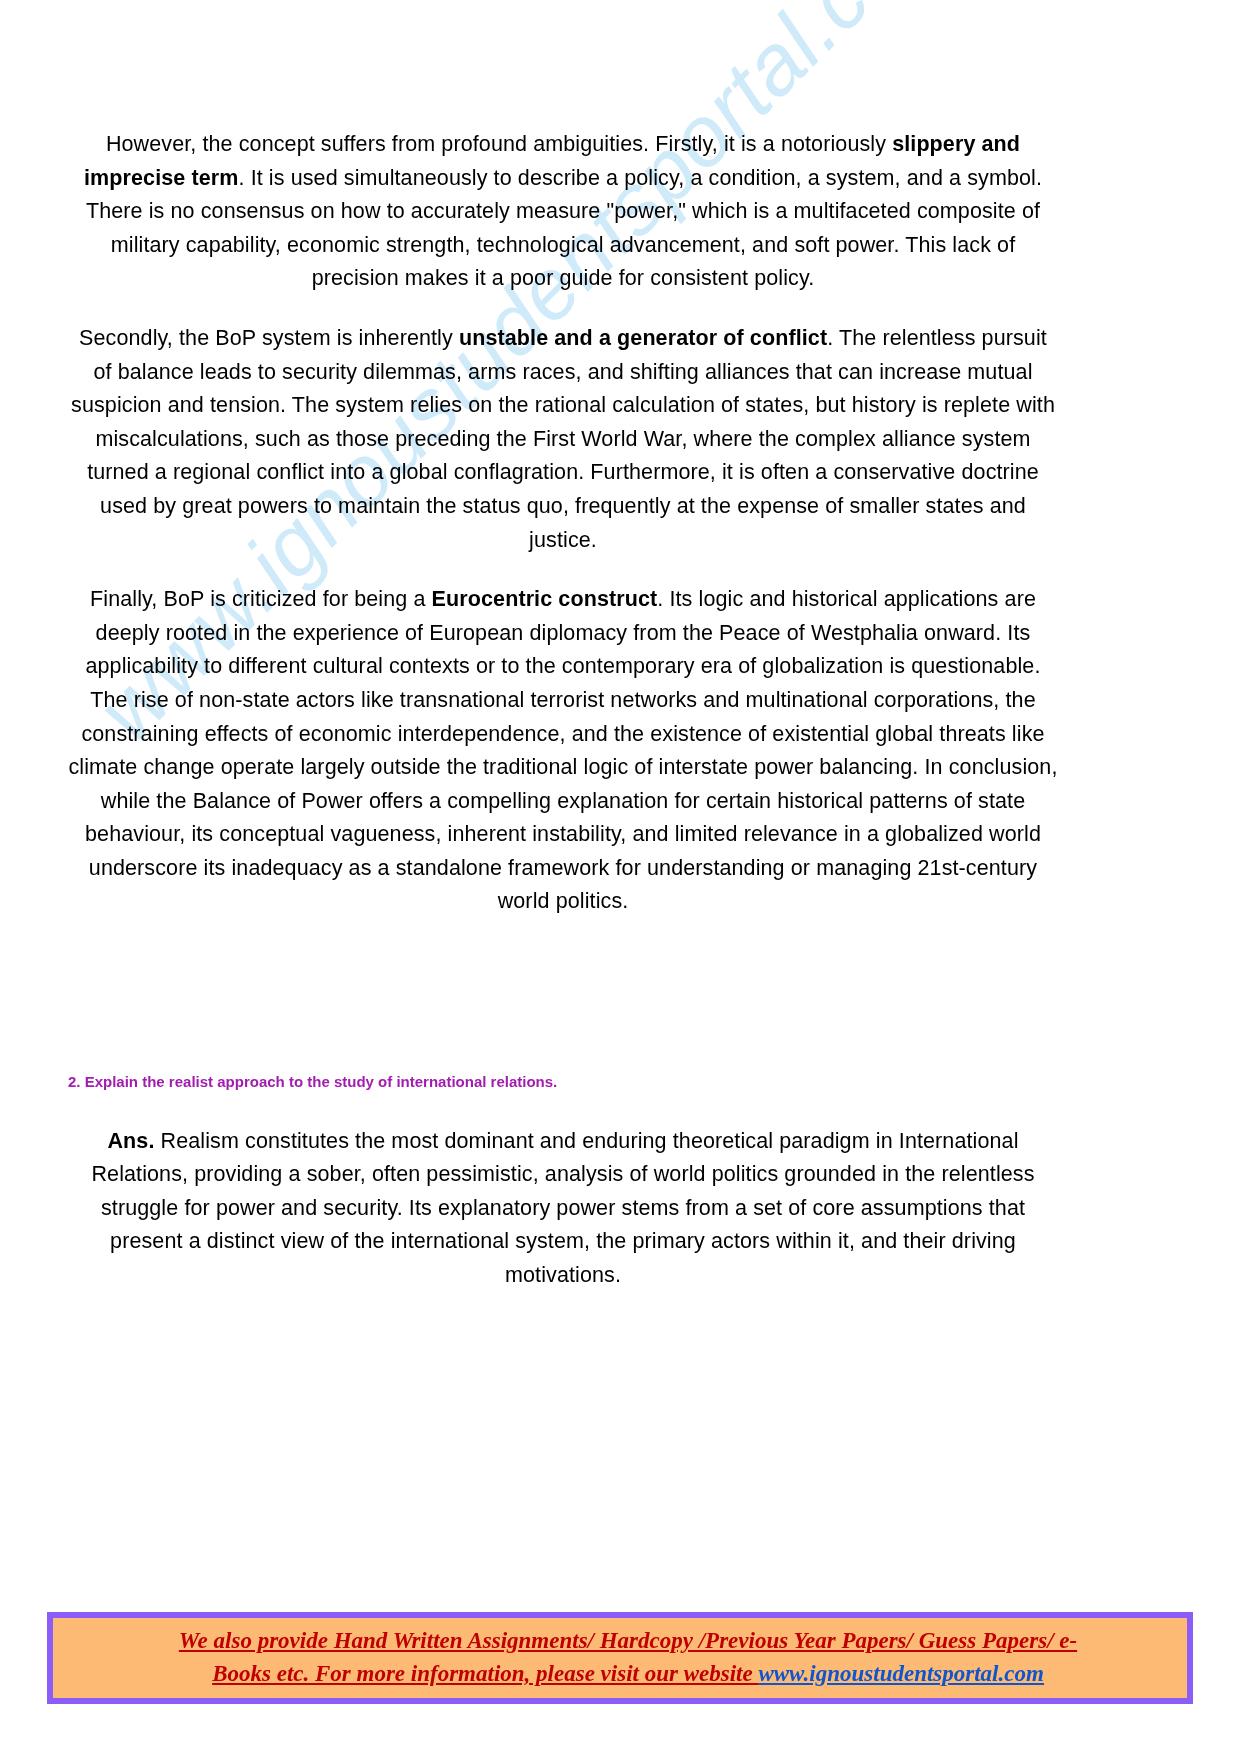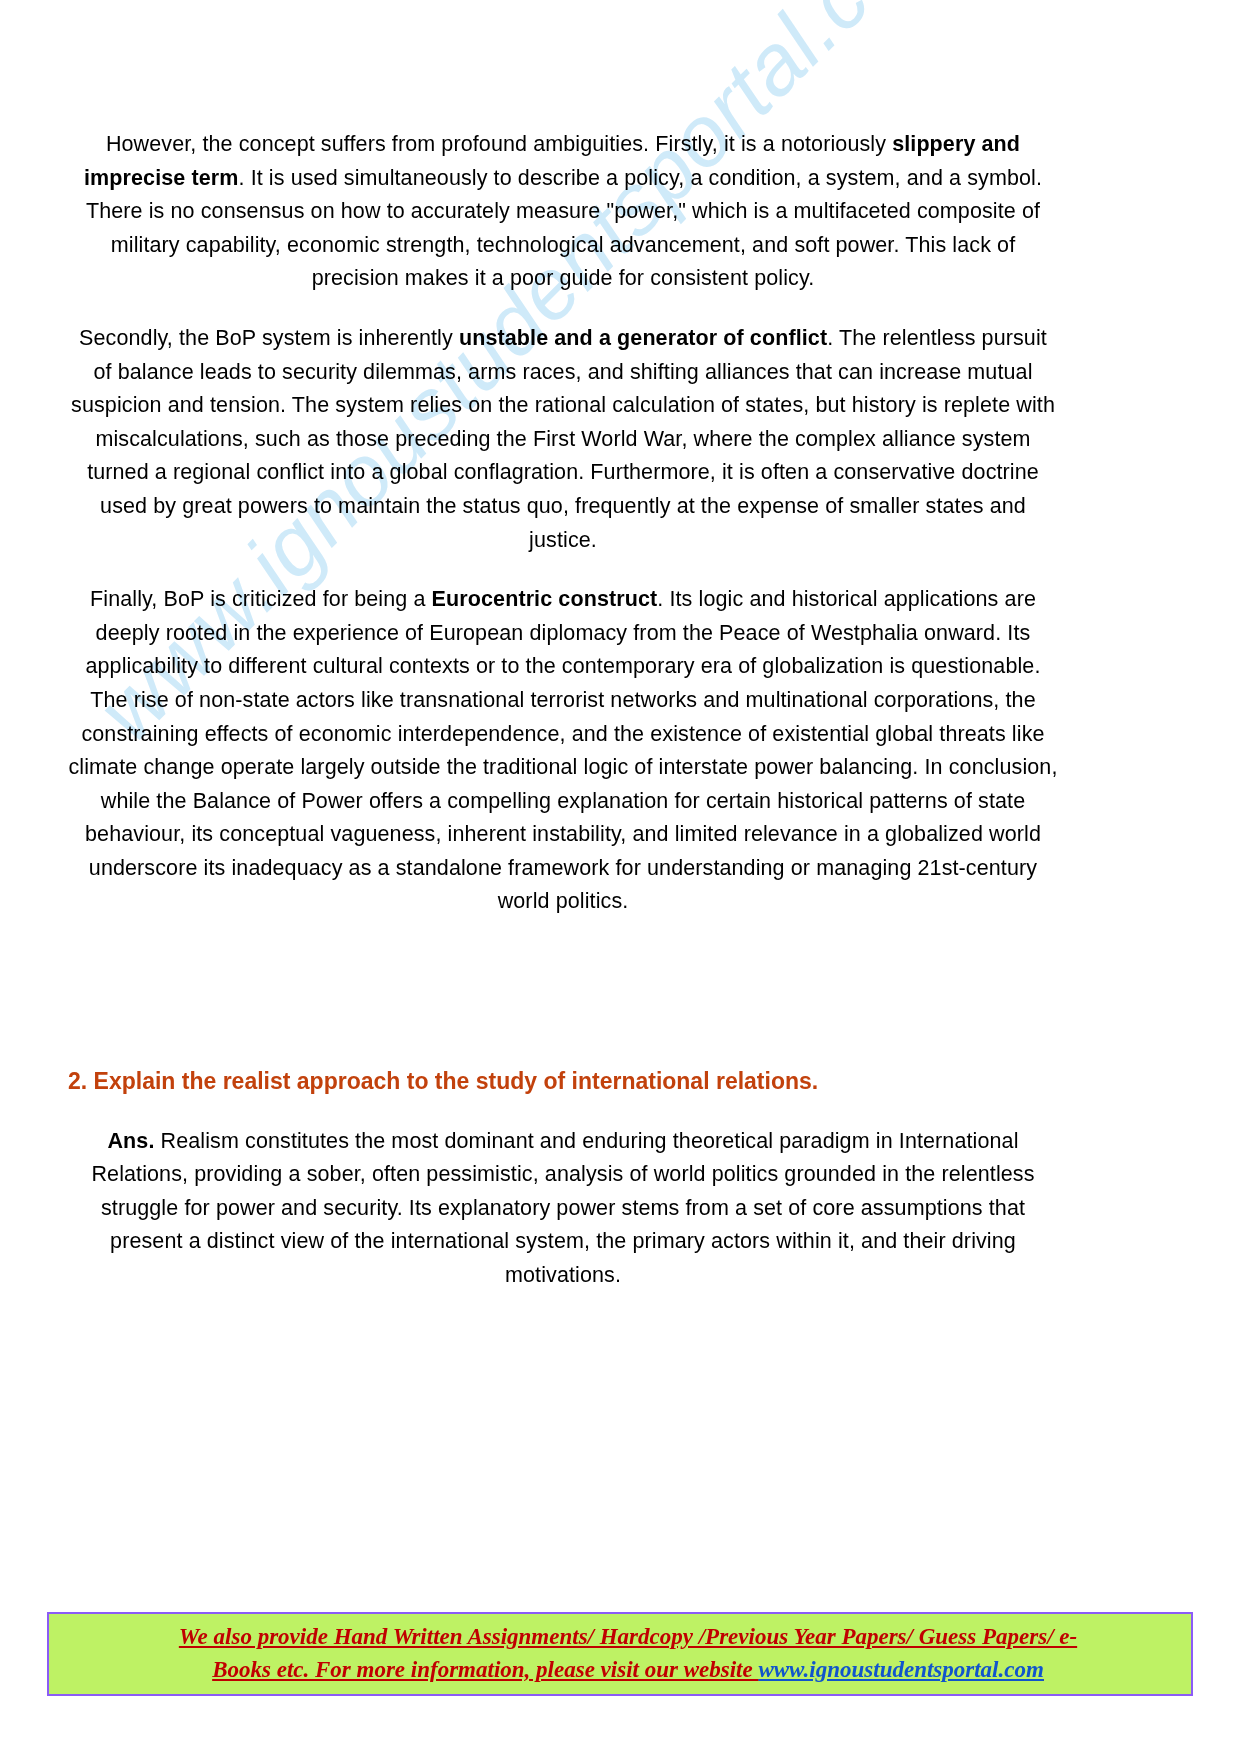--- a/index.html
+++ b/index.html
@@ -59,35 +59,35 @@
     letter-spacing: 0.005em;
   }
   .para b, .qhead {
     font-weight: 700;
   }
   .gap-block {
     height: 120px;
   }
   .qhead {
     margin: 0 0 26px 0;
-    font-size: 23px;
+    font-size: 15px;
     line-height: 33.6px;
-    color: #c2410c;
+    color: #a21caf;
     font-weight: 700;
   }
 
   
   .footer {
     position: absolute;
     left: 47px;
     top: 1612px;
     width: 1146px;
     box-sizing: border-box;
-    background: #bef264;
-    border: 2px solid #8b5cf6;
+    background: #fdba74;
+    border: 6px solid #8b5cf6;
     padding: 6px 8px 8px 24px;
     text-align: center;
     z-index: 3;
   }
   .footer-line {
     font-family: "Liberation Serif", serif;
     font-size: 23px;
     line-height: 33px;
     font-style: italic;
     font-weight: 700;

